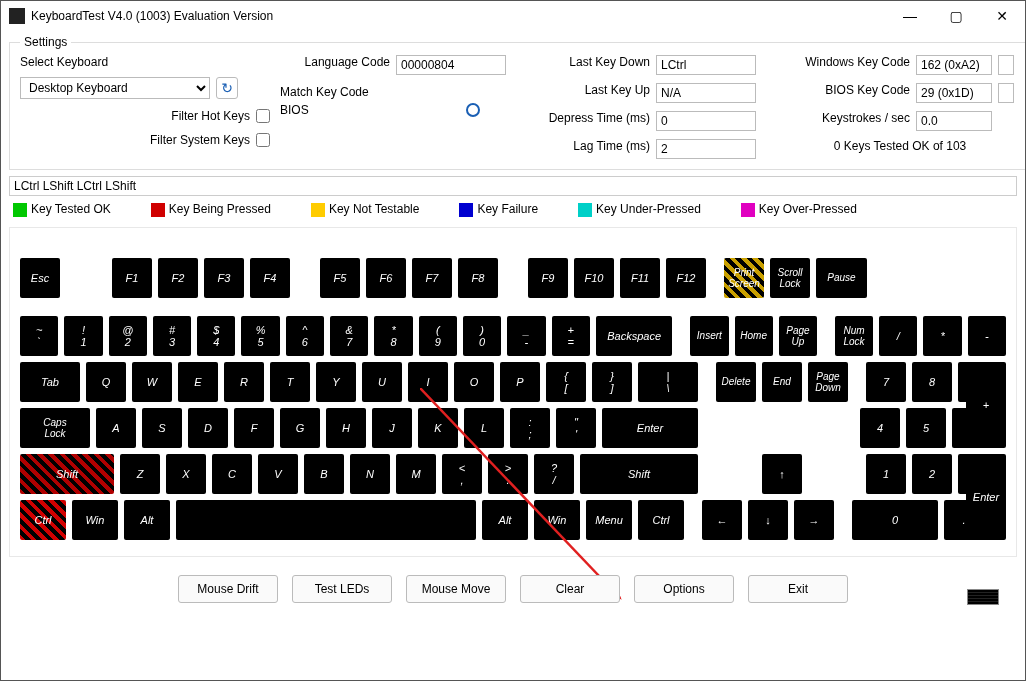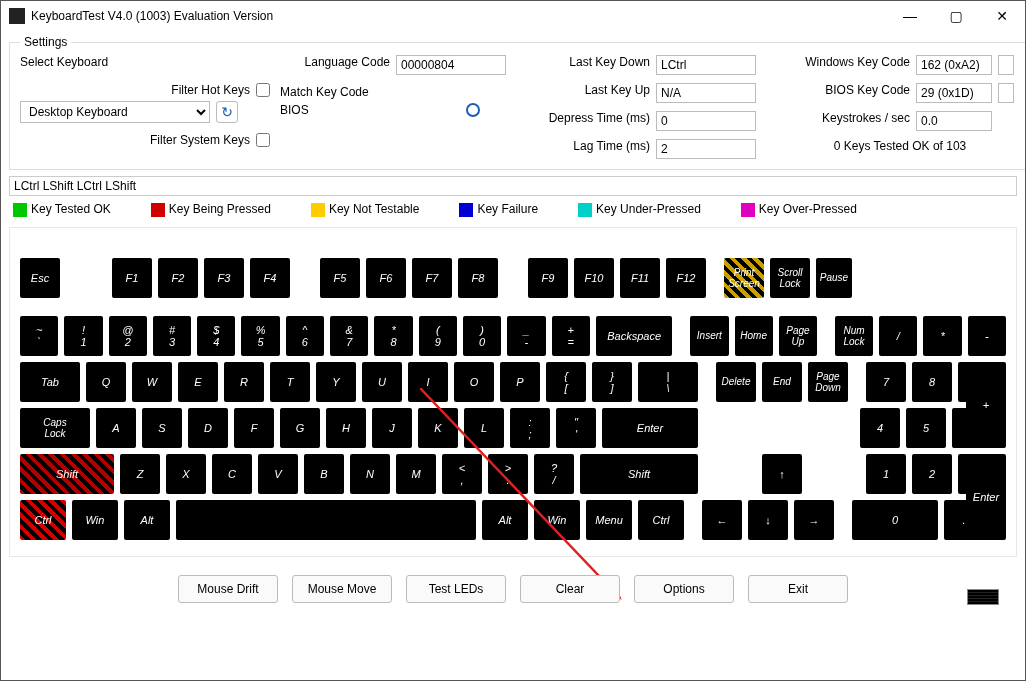--- a/index.html
+++ b/index.html
@@ -51,27 +51,27 @@
 </div>
 
 <div class="content">
 
 <fieldset class="settings">
   <legend>Settings</legend>
   <div class="settings-grid">
 
     <div class="col" style="width:250px;">
       <div class="lbl" style="text-align:left;margin-bottom:4px">Select Keyboard</div>
+      <div class="row">
+        <select class="field"><option>Desktop Keyboard</option></select>
+        <div class="refresh">↻</div>
+      </div>
       <div class="row" style="justify-content:flex-end;margin-top:6px">
         <span class="lbl">Filter Hot Keys</span>
         <input type="checkbox" class="chk" style="">
-      </div>
-      <div class="row">
-        <select class="field"><option>Desktop Keyboard</option></select>
-        <div class="refresh">↻</div>
       </div>
       <div class="row" style="justify-content:flex-end;margin-top:6px">
         <span class="lbl">Filter System Keys</span>
         <input type="checkbox" class="chk" style="">
       </div>
     </div>
 
     <div class="col" style="width:230px;">
       <div class="row">
         <span class="lbl" style="width:110px">Language Code</span>
@@ -183,21 +183,21 @@
         </div>
     <div class="gap" style="width:6px"></div>
     <div class="key small print" style="width:40px;height:40px">
           <span>Print</span>
           <span>Screen</span>
         </div>
     <div class="key small" style="width:40px;height:40px">
           <span>Scroll</span>
           <span>Lock</span>
         </div>
-    <div class="key small" style="width:36px;height:40px">
+    <div class="key small" style="width:51px;height:40px">
           <span>Pause</span>
         </div>
   </div>
   <div style="height:12px"></div>
 
   <div class="krow">
     <div class="key" style="width:40px;height:40px">
           <span>~</span>
           <span>`</span>
         </div>
@@ -512,21 +512,21 @@
           <marker id="ah" markerWidth="10" markerHeight="10" refX="8" refY="3" orient="auto">
             <path d="M0,0 L0,6 L9,3 z" fill="#e02020"></path>
           </marker>
         </defs>
     <line x1="0" y1="0" x2="200" y2="210" stroke="#e02020" stroke-width="2.5" marker-end="url(#ah)"></line>
   </svg>
 </div>
 
 <div class="bottom-btns">
   <button class="btn">Mouse Drift</button>
+  <button class="btn">Test LEDs</button>
   <button class="btn">Mouse Move</button>
-  <button class="btn">Test LEDs</button>
   <button class="btn">Clear</button>
   <button class="btn">Options</button>
   <button class="btn">Exit</button>
   <div class="kbd-icon"></div>
 </div>
 
 </div>
 
 </body></html>

